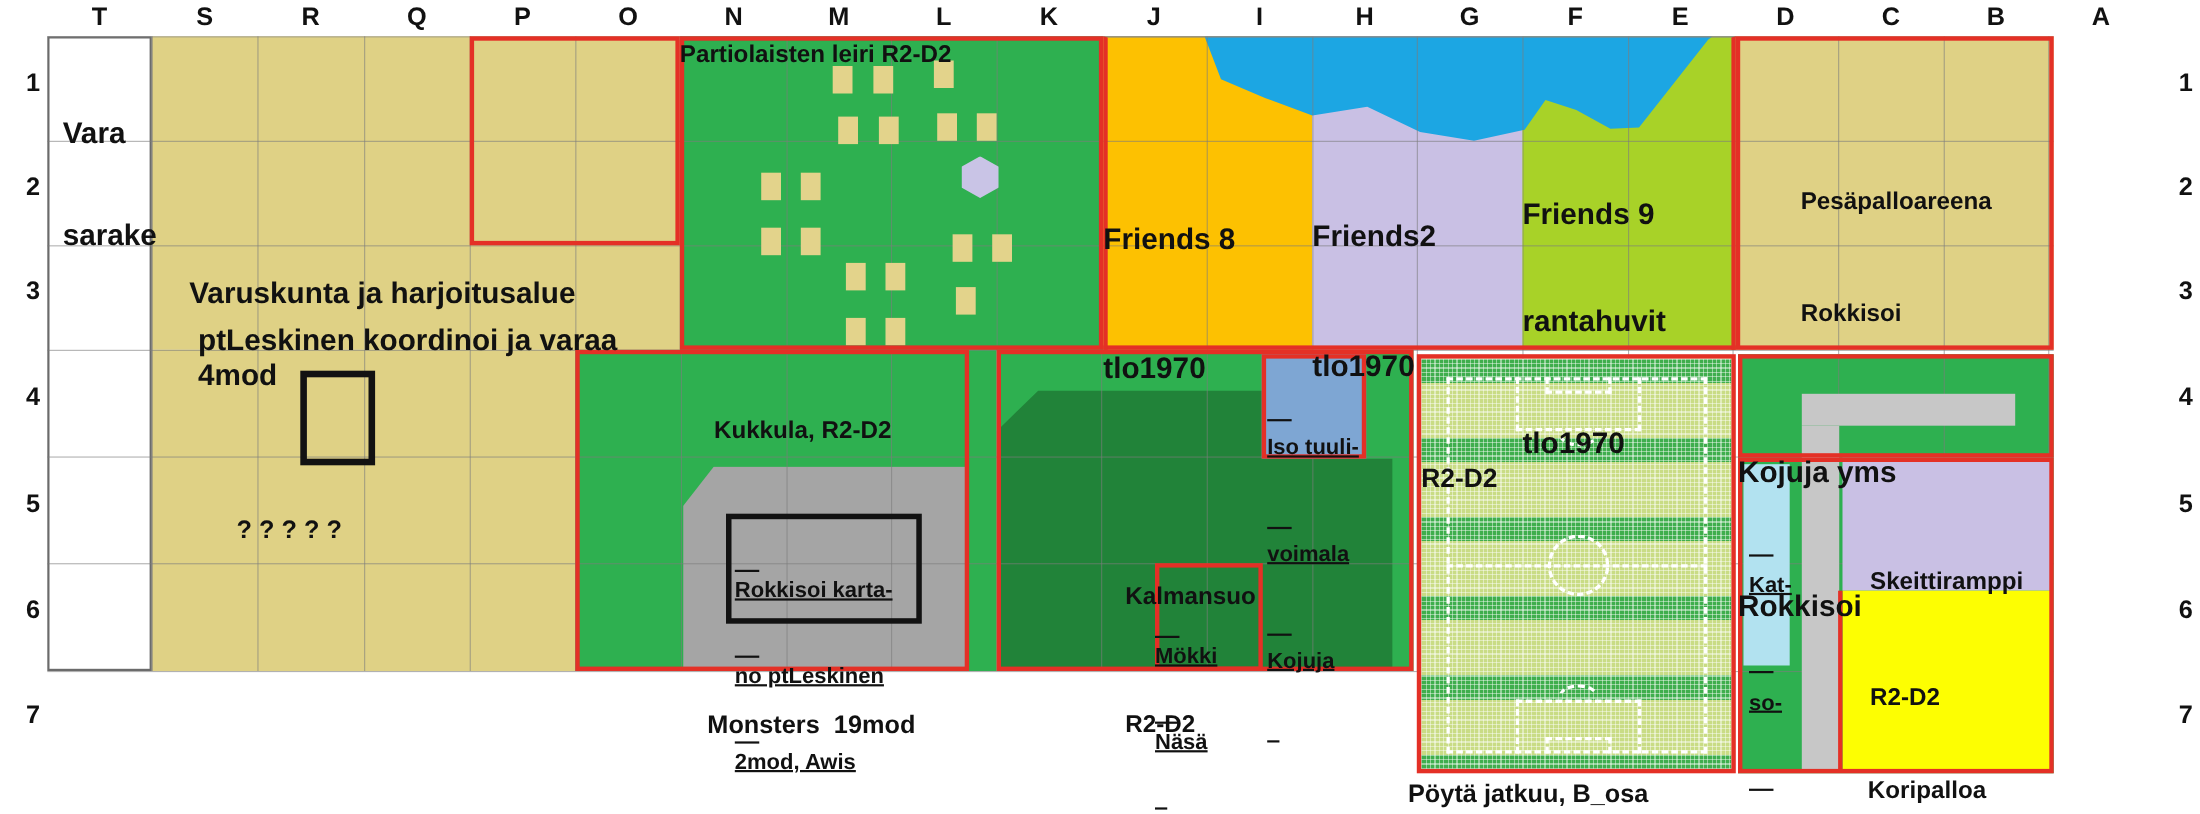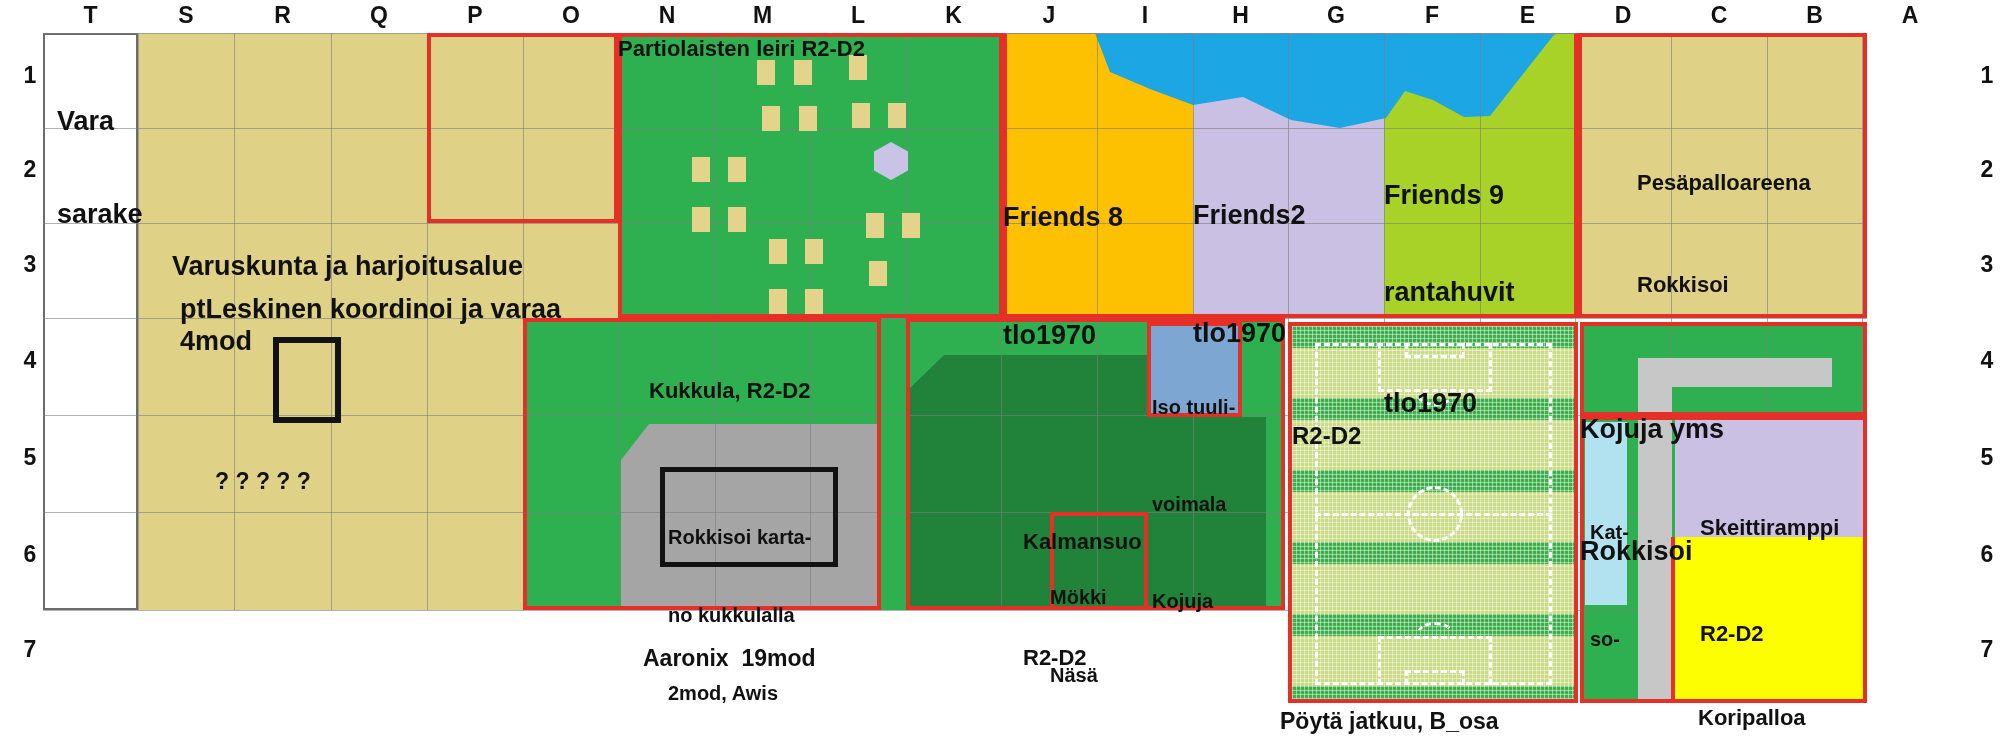--- a/index.html
+++ b/index.html
@@ -3,21 +3,21 @@
 <meta charset="utf-8">
 <style>
   html,body{margin:0;padding:0;background:#fff;}
   #map{position:relative;width:2000px;height:740px;background:#ffffff;overflow:hidden;
        font-family:"Liberation Sans",sans-serif;}
   .region{position:absolute;z-index:1;}
   .feat{position:absolute;z-index:3;}
   .redbox{position:absolute;z-index:4;border:4px solid #e43026;box-sizing:border-box;}
   .blackbox{position:absolute;z-index:5;border:5px solid #121212;box-sizing:border-box;}
   .txt{position:absolute;z-index:6;font-weight:bold;color:#111;white-space:pre;line-height:1.15;}
-  .t21{font-size:27px;} .t20{font-size:19px;}
+  .t21{font-size:27px;} .t20{font-size:19px;text-decoration:underline;}
   .ctr{}
   .gl{position:absolute;background:rgba(125,125,125,.6);z-index:2;}
   .hdr{position:absolute;top:2px;z-index:6;font-weight:bold;font-size:23px;color:#111;text-align:center;}
   .rownum{position:absolute;z-index:6;font-weight:bold;font-size:23px;color:#111;width:40px;text-align:center;}
   .tent{position:absolute;width:18px;height:25px;z-index:3;}
   
   #field{position:absolute;left:1288px;top:322px;width:290px;height:381px;z-index:3;
     border:4px solid #e43026;box-sizing:border-box;
     background-image:
       repeating-linear-gradient(90deg, rgba(255,255,255,.45) 0 1px, rgba(255,255,255,0) 1px 4px),
@@ -162,21 +162,21 @@
     <div>rantahuvit</div>
     <div style="margin-top:14px;">tlo1970</div>
   </div>
   <div class="txt t21" style="left:1637px;top:98px;line-height:1.55;font-size:22px;">
     <div>Pesäpalloareena</div>
     <div>Rokkisoi</div>
   </div>
   <div class="txt t21" style="left:649px;top:378px;font-size:22px;">Kukkula, R2-D2</div>
   <div class="txt t20" style="left:668px;top:472px;line-height:1.3;font-size:20px;z-index:6;">
     <div>Rokkisoi karta-</div>
-    <div>no kukkulalla</div>
+    <div>no ptLeskinen</div>
     <div>2mod, Awis</div>
   </div>
   <div class="txt t21" style="left:1023px;top:446px;line-height:1.75;font-size:22px;">
     <div>Kalmansuo</div>
     <div>R2-D2</div>
   </div>
   <div class="txt t20 ctr" style="left:1050px;top:532px;width:98px;line-height:1.3;font-size:20px;">
     <div>Mökki</div>
     <div>Näsä</div>
   </div>
@@ -196,21 +196,21 @@
     
   </div>
   <div class="txt t21" style="left:1700px;top:440px;line-height:1.6;font-size:22px;">
     <div>Skeittiramppi</div>
     <div>R2-D2</div>
   </div>
   <div class="txt t21" style="left:1698px;top:630px;line-height:1.6;font-size:22px;">
     <div>Koripalloa</div>
     
   </div>
-  <div class="txt t21 ctr" style="left:643px;top:645px;width:400px;font-size:23px;">Aaronix  19mod</div>
+  <div class="txt t21 ctr" style="left:643px;top:645px;width:400px;font-size:23px;">Monsters  19mod</div>
   <div class="txt t21 ctr" style="left:1280px;top:708px;width:400px;font-size:23px;">Pöytä jatkuu, B_osa</div>
 
   <div id="headers">
       <div class="hdr" style="left: 43px; width: 95px;">T</div>
       <div class="hdr" style="left: 138px; width: 96px;">S</div>
       <div class="hdr" style="left: 234px; width: 97px;">R</div>
       <div class="hdr" style="left: 331px; width: 96px;">Q</div>
       <div class="hdr" style="left: 427px; width: 96px;">P</div>
       <div class="hdr" style="left: 523px; width: 96px;">O</div>
       <div class="hdr" style="left: 619px; width: 96px;">N</div>

